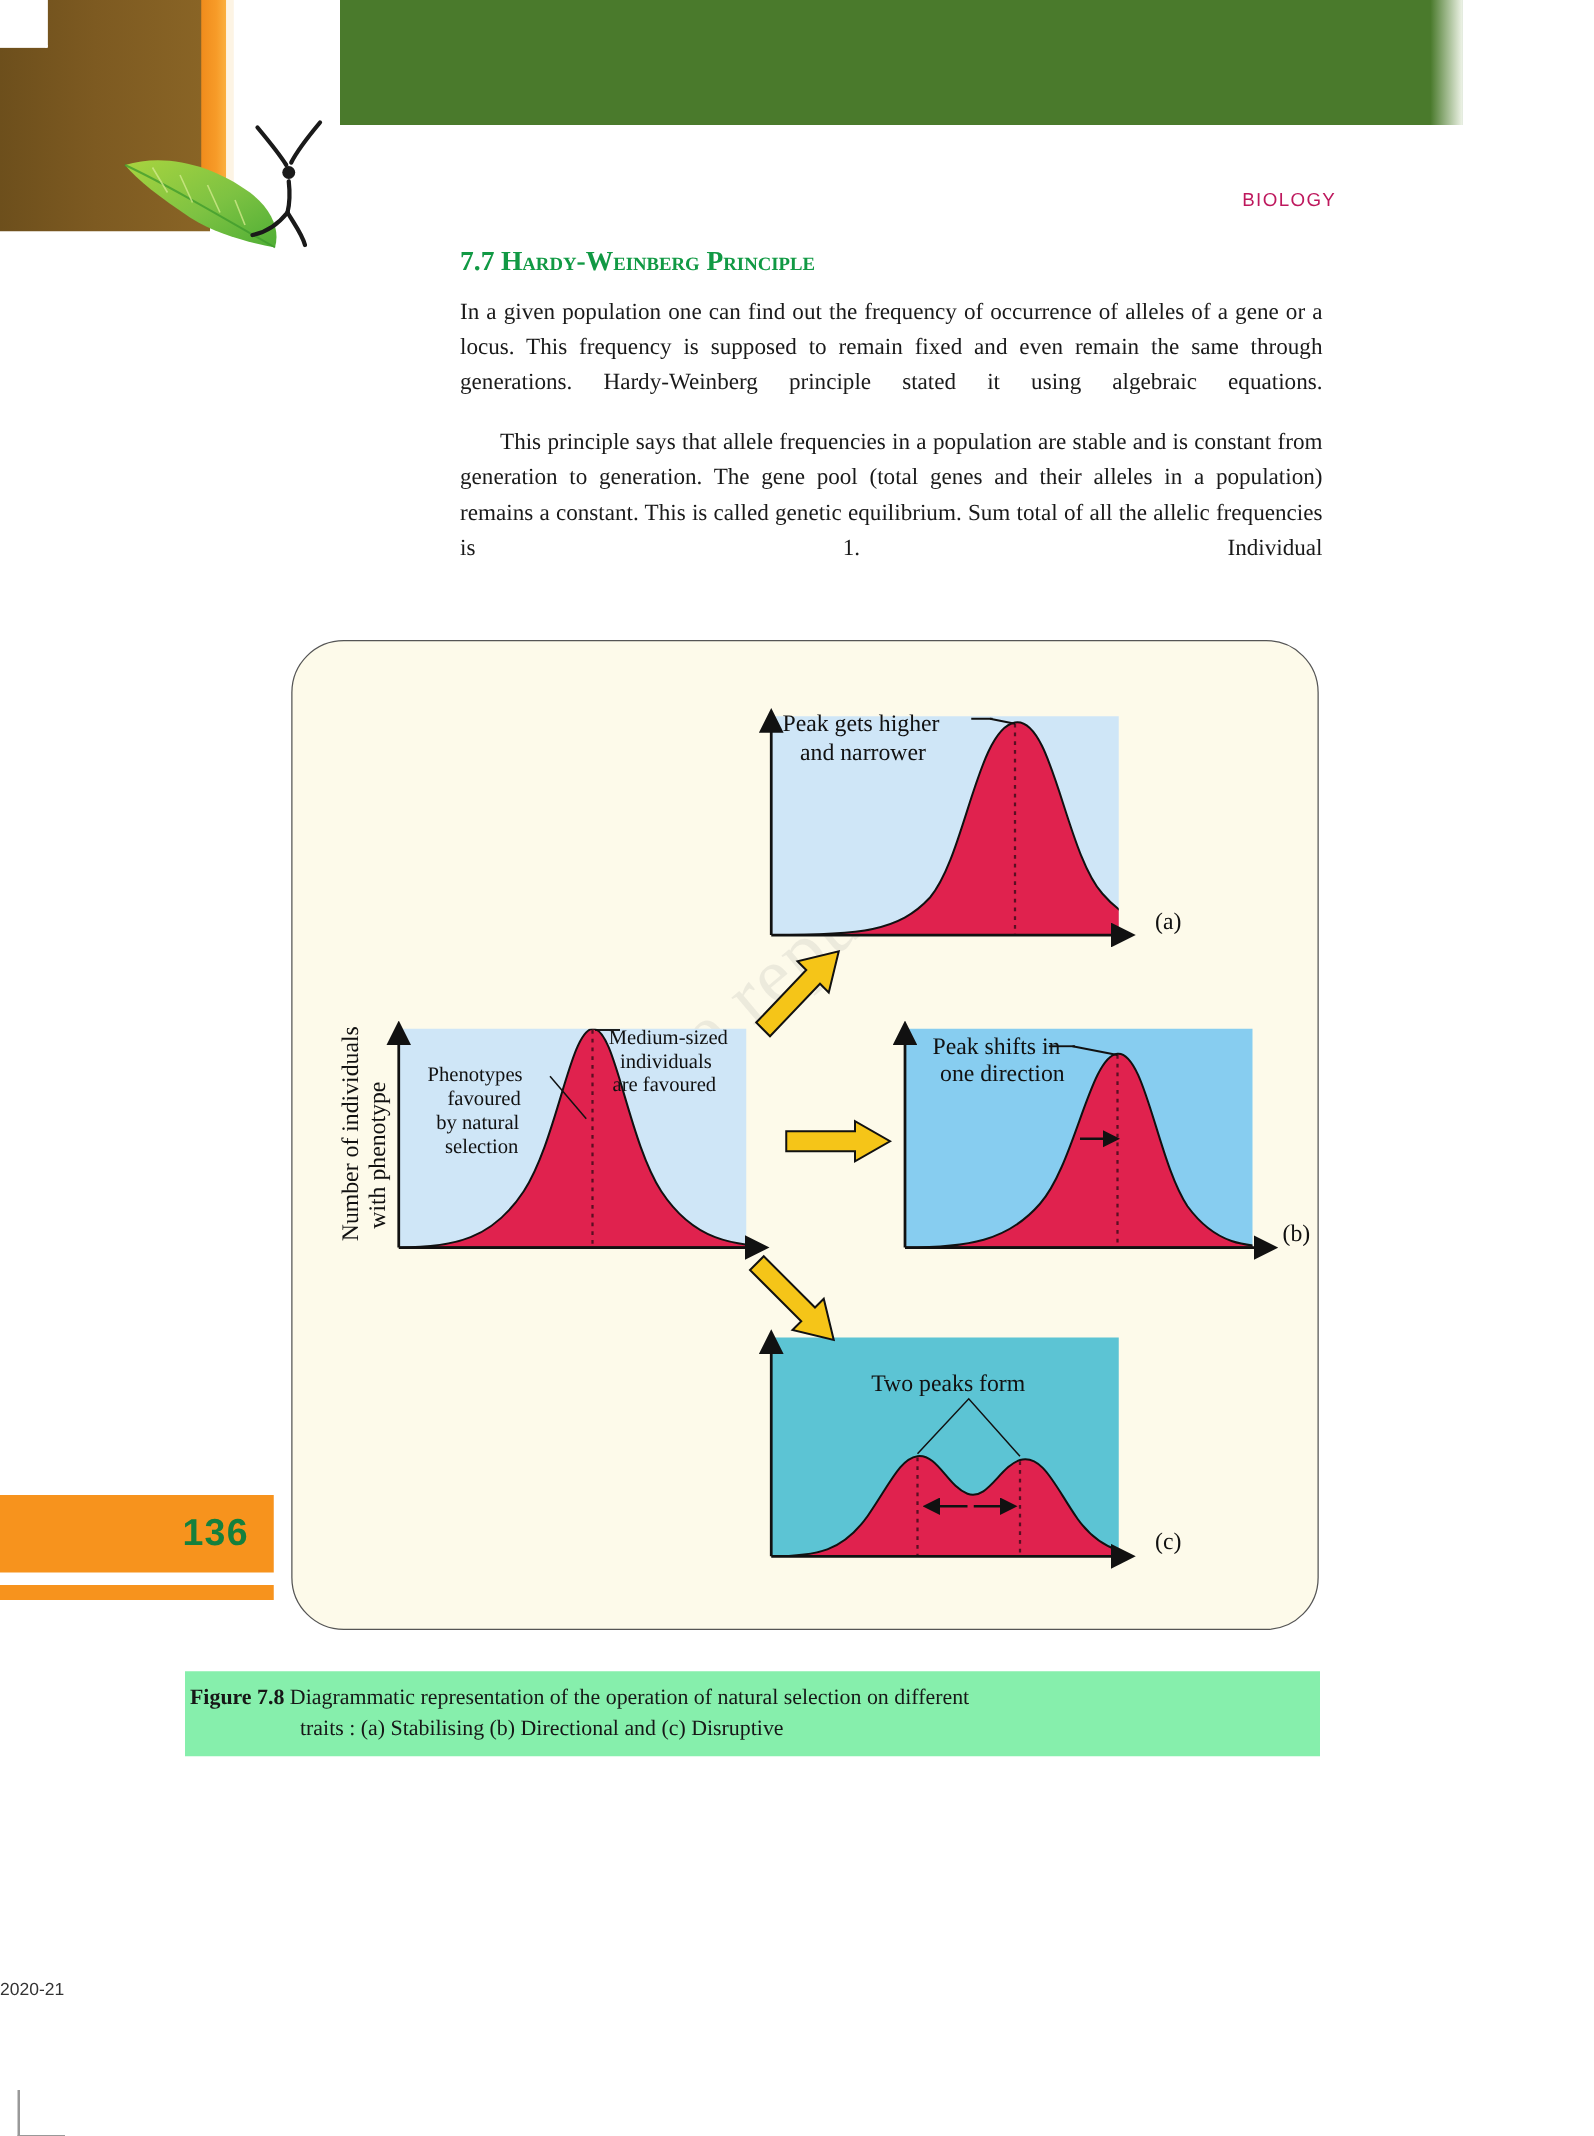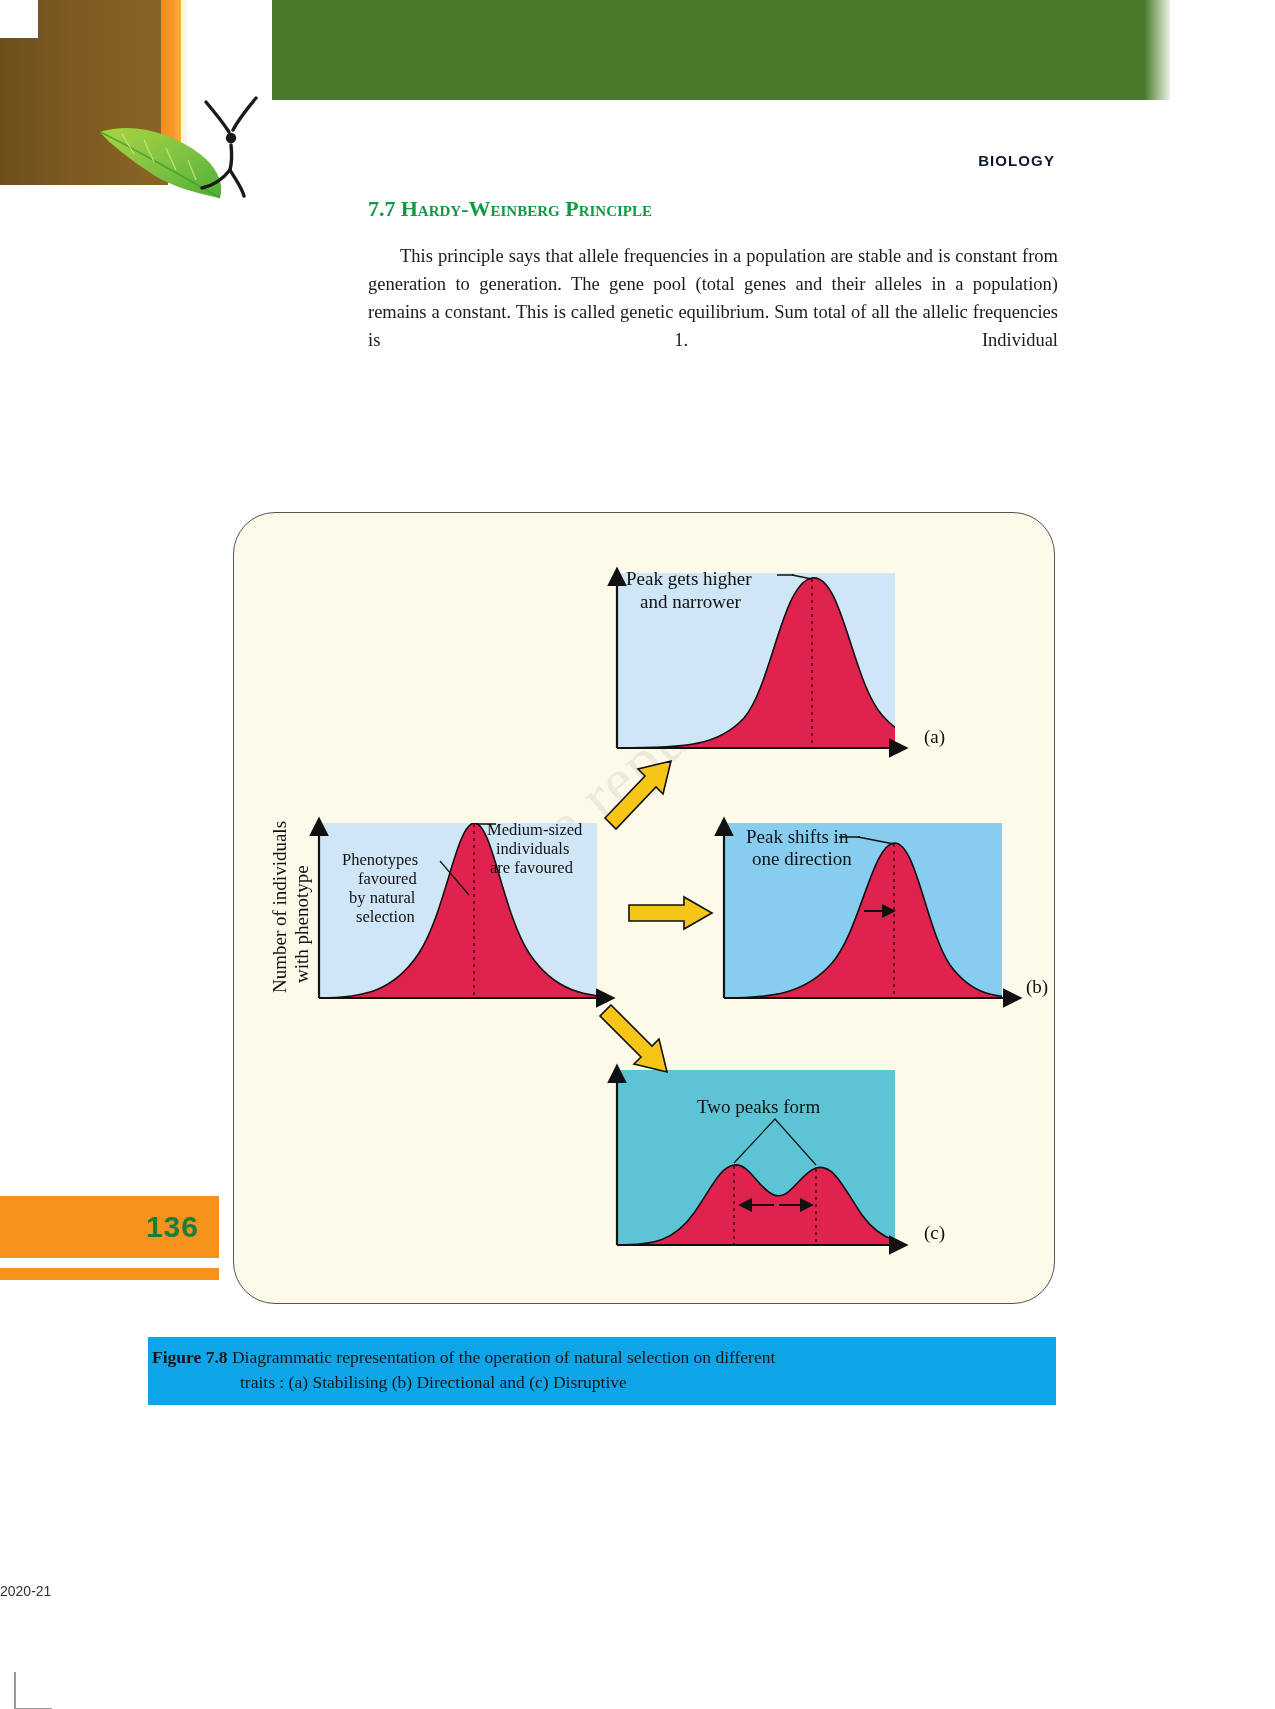--- a/index.html
+++ b/index.html
@@ -20,22 +20,22 @@
   #deco-orange-strip2{position:absolute;left:181px;top:0;width:6px;height:172px;background:#fdf4e4;}
   #deco-green{position:absolute;left:272px;top:0;width:898px;height:100px;background:#4a7a2c;}
   #deco-green-edge{position:absolute;left:1106px;top:0;width:64px;height:100px;
     background:linear-gradient(90deg,#4a7a2c 0%,#4a7a2c 60%,#eef3e7 100%);}
   #deco-white-right{position:absolute;left:1170px;top:0;width:105px;height:100px;background:#ffffff;}
 
   .leaf{position:absolute;}
   .figure-logo{position:absolute;left:196px;top:88px;width:70px;height:110px;}
 
   
-  #running-head{position:absolute;right:220px;top:152px;font-family:"Liberation Sans",sans-serif;
-    font-size:15px;font-weight:bold;letter-spacing:1.1px;color:#0f172a;}
+  #running-head{position:absolute;right:206px;top:152px;font-family:"Liberation Sans",sans-serif;
+    font-size:15px;font-weight:normal;letter-spacing:1.1px;color:#be185d;}
 
   
   #content{position:absolute;left:368px;top:196px;width:690px;}
   #section-title{color:#119944;font-weight:bold;font-size:21px;margin:0 0 14px 0;
     font-family:"Liberation Serif",serif;}
   #section-title .num{font-size:22px;}
   #section-title .sc{font-variant:small-caps;font-size:22px;}
   .para{font-size:18.5px;line-height:1.52;text-align:justify;color:#1a1a1a;margin:0 0 0 0;
     text-align-last:justify;}
   .para.p2{text-indent:32px;margin-top:20px;}
@@ -46,21 +46,21 @@
   #fig-svg{position:absolute;left:0;top:0;}
 
   
   #page-tab{position:absolute;left:0;top:1196px;width:219px;height:62px;background:#f7931d;}
   #page-num{position:absolute;left:0;top:1196px;width:199px;height:62px;line-height:62px;
     text-align:right;color:#15803d;font-family:"Liberation Sans",sans-serif;
     font-size:30px;font-weight:bold;letter-spacing:1px;}
   #page-tab-underline{position:absolute;left:0;top:1268px;width:219px;height:12px;background:#f7931d;}
 
   
-  #caption{position:absolute;left:148px;top:1337px;width:900px;background:#0ea5e9;
+  #caption{position:absolute;left:148px;top:1337px;width:900px;background:#86efac;
     padding:8px 4px 10px 4px;font-size:17.5px;line-height:1.42;color:#171717;}
   #caption .cap-head{font-weight:bold;}
   #caption .cap-line2{display:block;margin-left:88px;font-family:Liberation Serif, serif;}
 
   
   #footer-year{position:absolute;left:0;right:0;top:1583px;text-align:left;
     font-family:"Liberation Sans",sans-serif;font-size:14px;color:#333;}
   #footer-corner{position:absolute;left:14px;top:1672px;width:36px;height:36px;
     border-left:2px solid #999;border-bottom:2px solid #999;}
 </style>
@@ -101,20 +101,21 @@
   </g>
 </svg>
 
 <div id="running-head">BIOLOGY</div>
 
 <div id="content">
   <div id="section-title">
     <span class="num">7.7</span>
     <span class="sc">Hardy-Weinberg Principle</span>
   </div>
+  <p class="para p1">In a given population one can find out the frequency of occurrence of alleles of a gene or a locus. This frequency is supposed to remain fixed and even remain the same through generations. Hardy-Weinberg principle stated it using algebraic equations.</p>
   <p class="para p2">This principle says that allele frequencies in a population are stable and is constant from generation to generation. The gene pool (total genes and their alleles in a population) remains a constant. This is called genetic equilibrium. Sum total of all the allelic frequencies is 1. Individual</p>
 </div>
 
 <div id="figure-box">
   <svg id="fig-svg" width="820" height="790" viewBox="0 0 820 790">
     <defs>
       <clipPath id="clipTop">
           <rect x="383" y="60" width="278" height="175"></rect>
         </clipPath>
       <clipPath id="clipLeft">

